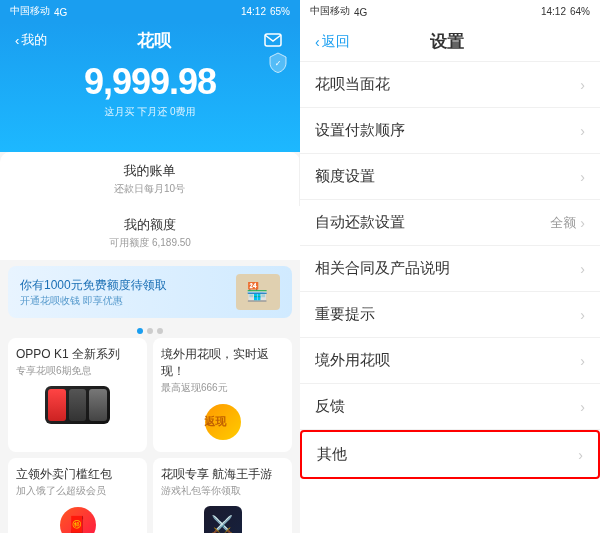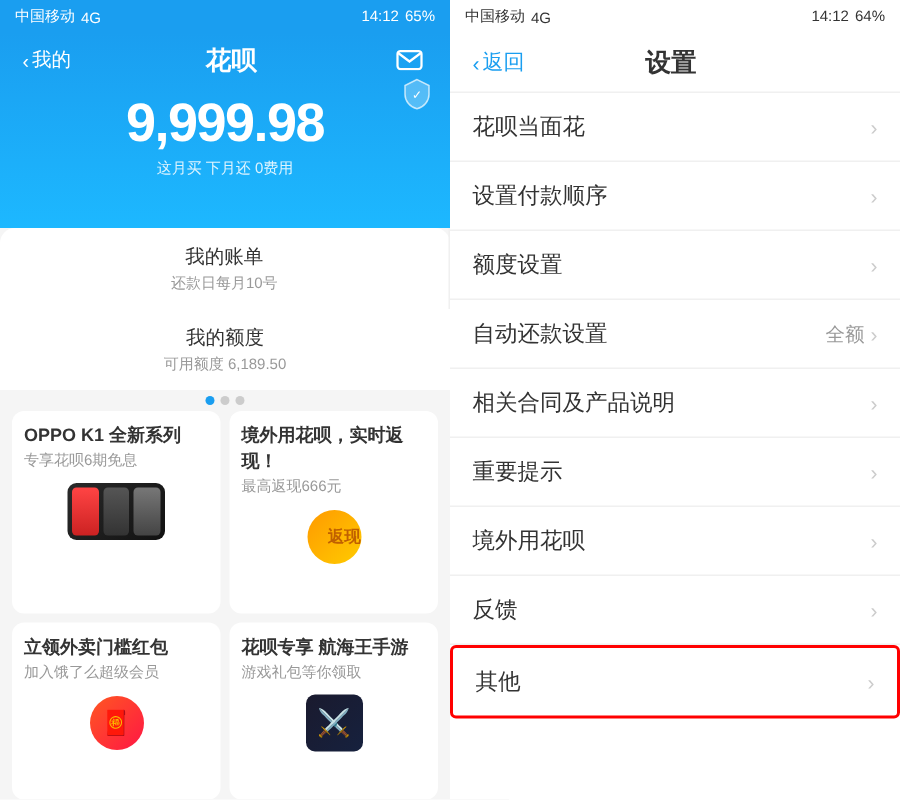--- a/index.html
+++ b/index.html
@@ -170,21 +170,21 @@
       gap: 6px;
       padding: 0 8px;
       flex: 1;
     }
     .card {
       background: white;
       border-radius: 8px;
       padding: 8px;
       overflow: hidden;
     }
-    .card-title { font-size: 12px; color: #333; font-weight: 700; }
+    .card-title { font-size: 12px; color: #333; font-weight: 400; }
     .card-sub { font-size: 10px; color: #999; margin-top: 1px; }
     .card-img {
       height: 45px;
       display: flex;
       align-items: center;
       justify-content: center;
       margin-top: 4px;
     }
 
     
@@ -311,20 +311,27 @@
     <div class="account-item">
       <div class="account-item-title">我的账单</div>
       <div class="account-item-sub">还款日每月10号</div>
     </div>
     <div class="account-item">
       <div class="account-item-title">我的额度</div>
       <div class="account-item-sub">可用额度 6,189.50</div>
     </div>
   </div>
 
+  <div class="promo-banner">
+    <div>
+      <div class="promo-text">你有1000元免费额度待领取</div>
+      <div class="promo-sub">开通花呗收钱 即享优惠</div>
+    </div>
+    <div class="promo-shop">🏪</div>
+  </div>
 
   <div class="dots">
     <div class="dot active"></div>
     <div class="dot"></div>
     <div class="dot"></div>
   </div>
 
   <div class="cards-grid">
 
     <div class="card">
@@ -337,21 +344,21 @@
           <div style="width:18px;height:32px;background:linear-gradient(180deg,#777,#444);border-radius:3px;"></div>
         </div>
       </div>
     </div>
 
     <div class="card">
       <div class="card-title">境外用花呗，实时返现！</div>
       <div class="card-sub">最高返现666元</div>
       <div class="card-img">
         <div style="width:44px;height:38px;position:relative;display:flex;align-items:center;justify-content:center;">
-          <div style="width:36px;height:36px;border-radius:50%;background:linear-gradient(135deg,#ff9900,#ffcc00);display:flex;align-items:center;justify-content:flex-end;">
+          <div style="width:36px;height:36px;border-radius:50%;background:linear-gradient(135deg,#ff9900,#ffcc00);display:flex;align-items:center;justify-content:flex-start;">
             <span style="color:#c06000;font-size:11px;font-weight:700;">返现</span>
           </div>
         </div>
       </div>
     </div>
 
     <div class="card">
       <div class="card-title">立领外卖门槛红包</div>
       <div class="card-sub">加入饿了么超级会员</div>
       <div class="card-img">

